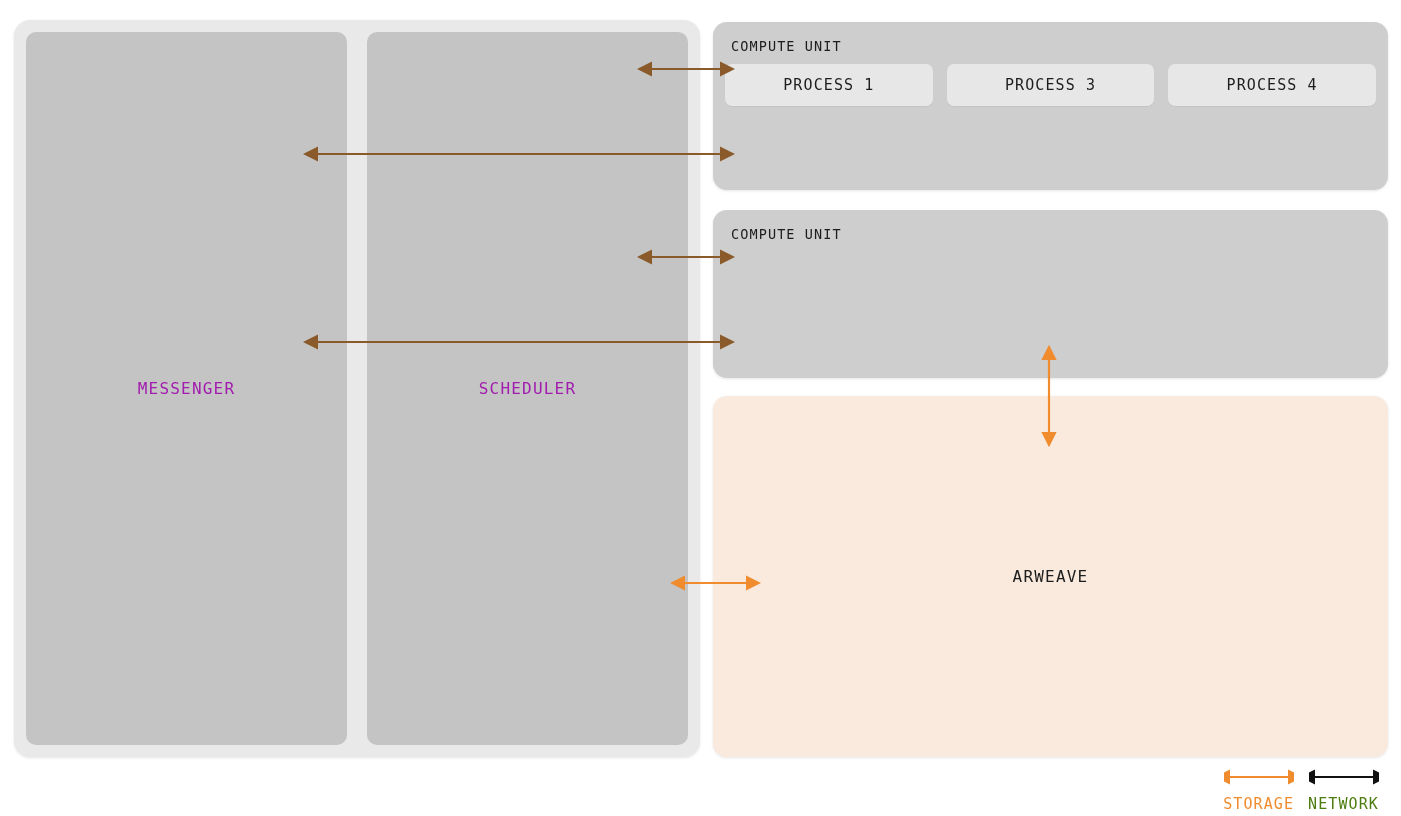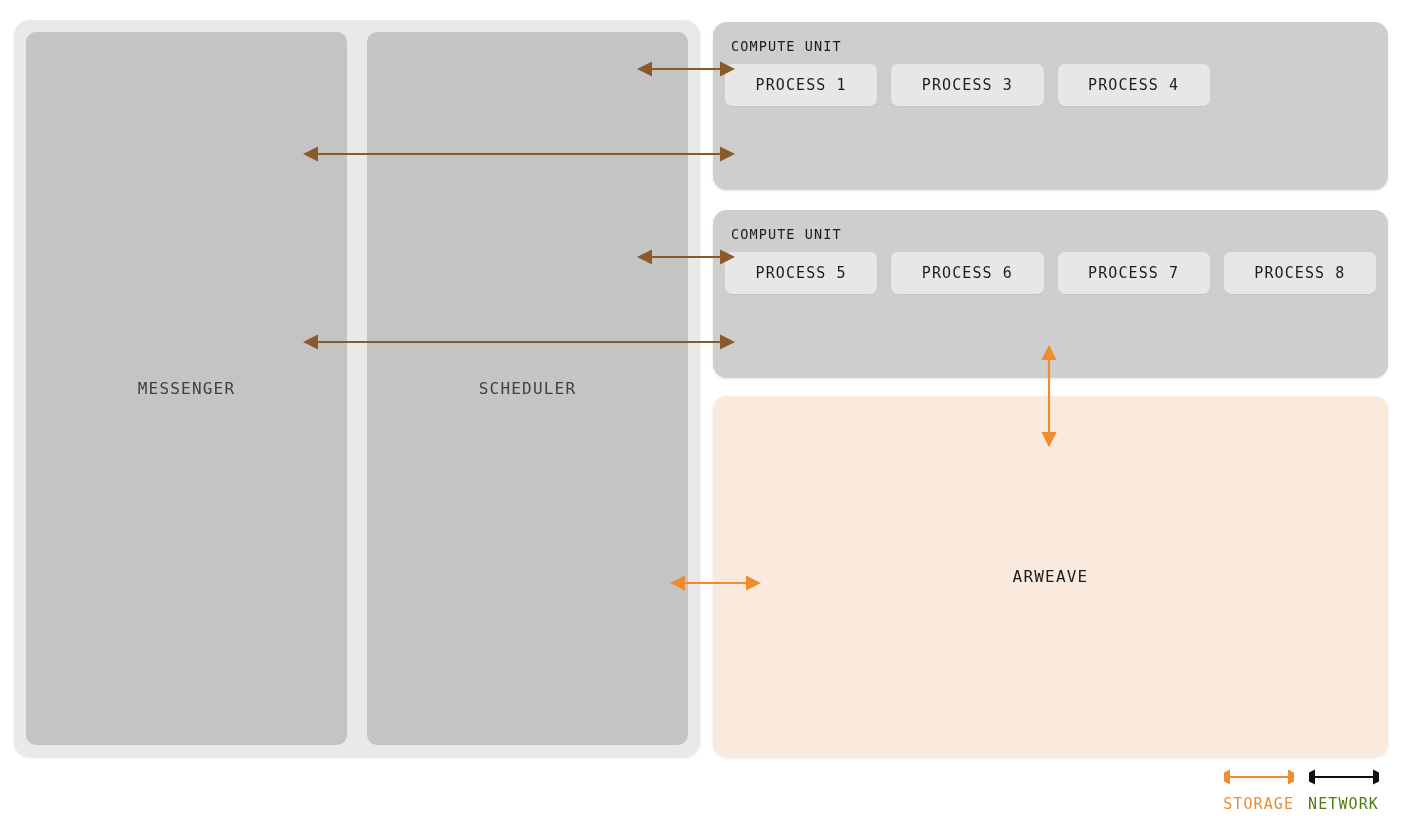--- a/index.html
+++ b/index.html
@@ -42,21 +42,21 @@
     background: #c4c4c4;
     border-radius: 10px;
     position: relative;
     display: flex;
     align-items: center;
     justify-content: center;
   }
   .panel-label {
     font-size: 16px;
     letter-spacing: 1.2px;
-    color: #404040;
+    color: #a21caf;
     white-space: nowrap;
   }
 
   
   .cu {
     position: absolute;
     left: 713px;
     width: 675px;
     background: #cecece;
     border-radius: 14px;
@@ -67,21 +67,21 @@
   #cu-2 { top: 210px; height: 168px; }
 
   .cu-title {
     font-size: 13.5px;
     letter-spacing: 1.1px;
     color: #1d1d1d;
     margin: 6px 0 10px 6px;
   }
   .cu-grid {
     display: grid;
-    grid-template-columns: 1fr 1fr 1fr 1fr;
+    grid-template-columns: 1fr 1fr 1fr;
     grid-template-rows: 1fr 1fr;
     gap: 11px 14px;
   }
   .process {
     background: #e7e7e7;
     border-radius: 7px;
     height: 42px;
     display: flex;
     align-items: center;
     justify-content: center;
@@ -161,26 +161,20 @@
     <div class="cu-title">COMPUTE UNIT</div>
     <div class="cu-grid">
       <div class="process">PROCESS 1</div>
       <div class="process">PROCESS 3</div>
       <div class="process">PROCESS 4</div>
     </div>
   </div>
 
   <div class="cu" id="cu-2">
     <div class="cu-title">COMPUTE UNIT</div>
-    <div class="cu-grid">
-      <div class="process">PROCESS 5</div>
-      <div class="process">PROCESS 6</div>
-      <div class="process">PROCESS 7</div>
-      <div class="process">PROCESS 8</div>
-    </div>
   </div>
 
   <div class="arweave">
     <span class="arweave-label">ARWEAVE</span>
   </div>
 
   <svg id="arrows" viewBox="0 0 1401 816" xmlns="http://www.w3.org/2000/svg">
     <defs>
       <marker id="netStart" markerWidth="7" markerHeight="7" refX="6" refY="3.5" orient="auto" markerUnits="strokeWidth">
         <path d="M7,0 L0,3.5 L7,7 z" fill="#8a5a2b"></path>

